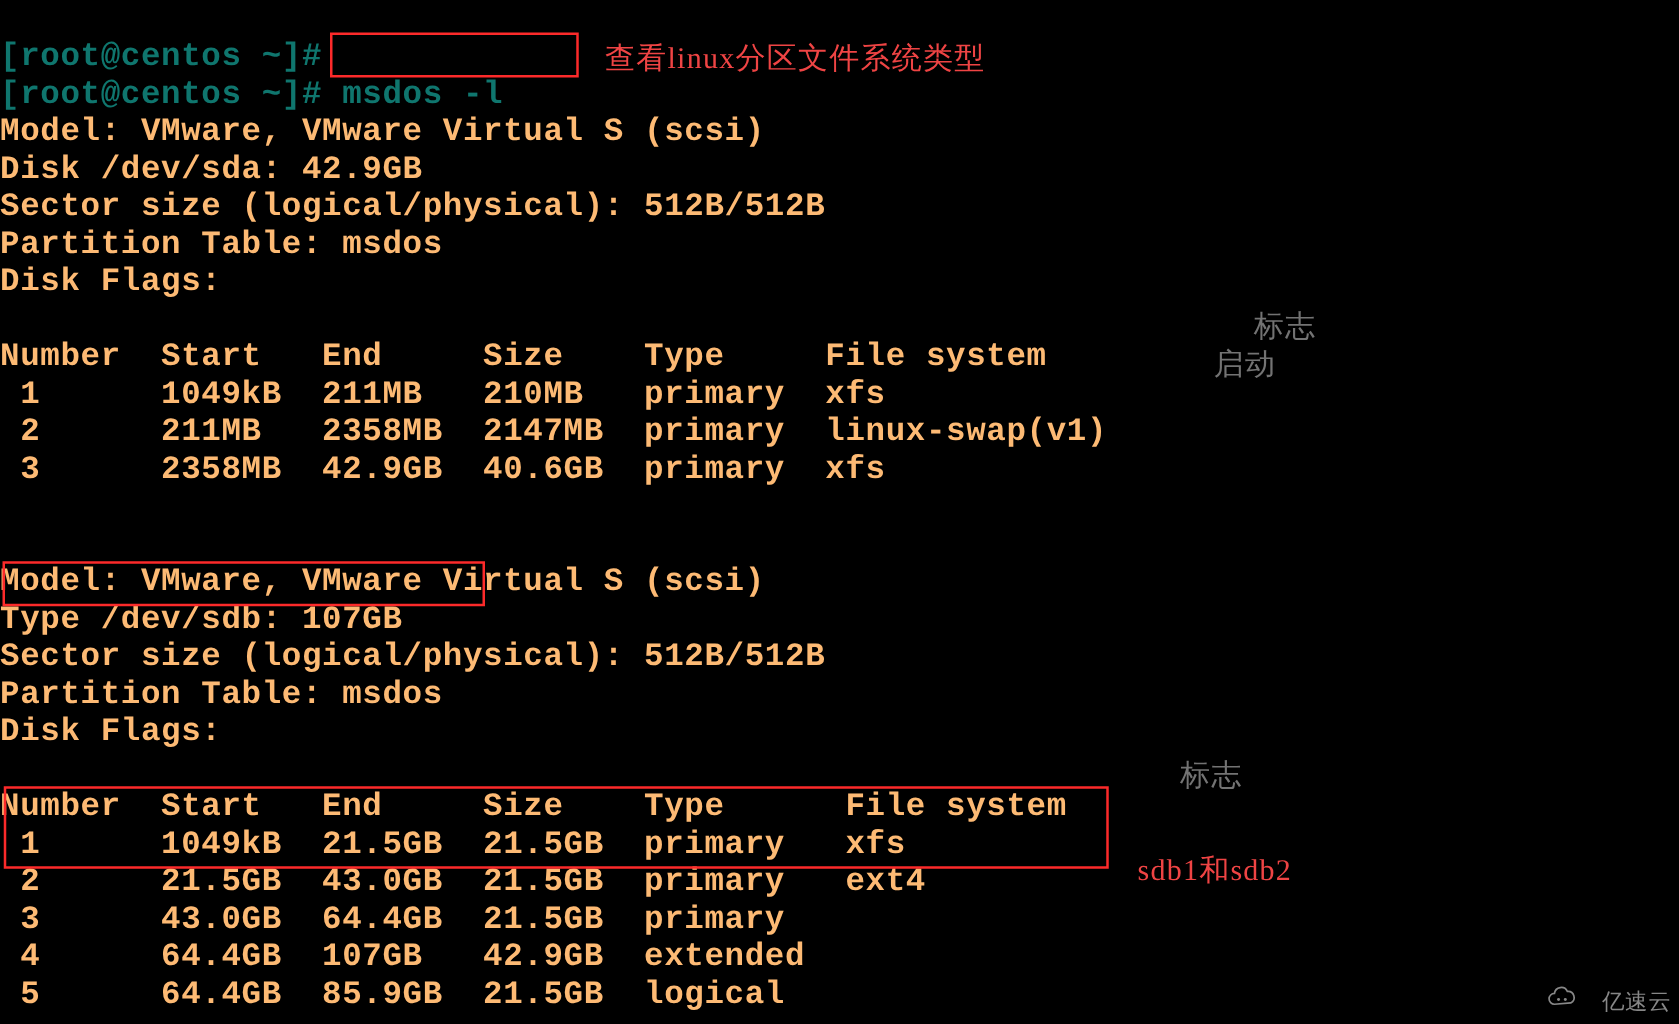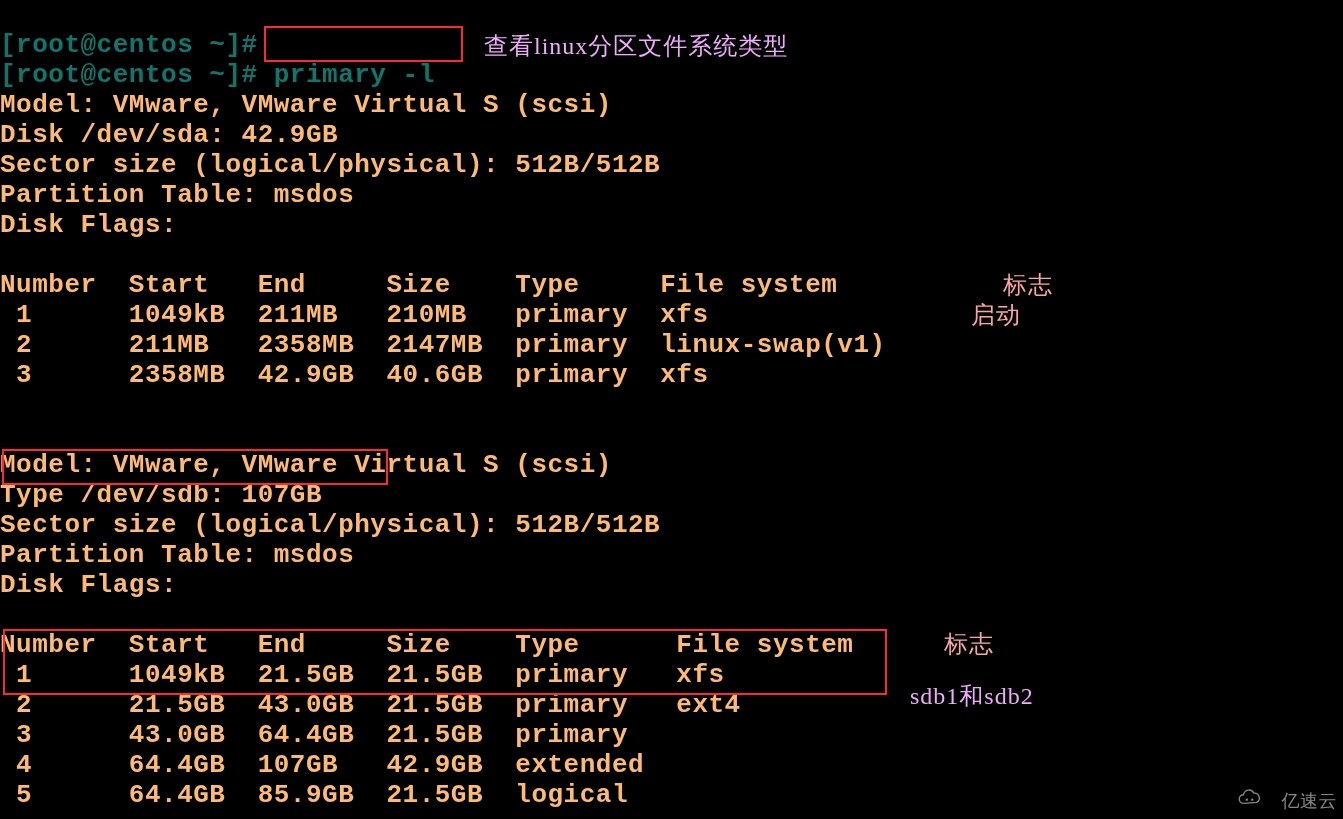--- a/index.html
+++ b/index.html
@@ -23,22 +23,22 @@
   }
   .white{ color:#0f766e; }
   .yellow{ color:#fdba74; }
   .annot{
     position:absolute;
     font-family:"SimSun","宋体","NSimSun",serif;
     font-weight:normal;
     font-size:24px;
     letter-spacing:1px;
   }
-  .red-text{ color:#f0abfc;text-align:right; }
-  .cyan-text{ color:#fca5a5;margin-top:24px; }
+  .red-text{ color:#ef4444;text-align:right; }
+  .cyan-text{ color:#737373; }
   .redbox{
     position:absolute;
     border:2px solid #fc2a2a;
     background:transparent;
     pointer-events:none;
   }
   .watermark{
     position:absolute;
     right:6px;
     bottom:6px;
@@ -52,21 +52,21 @@
     opacity:0.75;
     justify-content:center;
   }
   .watermark svg{ width:26px; height:20px; }
 </style>
 </head>
 <body>
 
 <div class="term">
 <span class="white">[root@centos ~]#</span>
-<span class="white">[root@centos ~]# </span><span class="white">primary -l</span>
+<span class="white">[root@centos ~]# </span><span class="white">msdos -l</span>
 <span class="yellow">Model: VMware, VMware Virtual S (scsi)</span>
 <span class="yellow">Disk /dev/sda: 42.9GB</span>
 <span class="yellow">Sector size (logical/physical): 512B/512B</span>
 <span class="yellow">Partition Table: msdos</span>
 <span class="yellow">Disk Flags:</span>
 
 <span class="yellow">Number  Start   End     Size    Type     File system    </span>
 <span class="yellow"> 1      1049kB  211MB   210MB   primary  xfs            </span>
 <span class="yellow"> 2      211MB   2358MB  2147MB  primary  linux-swap(v1)</span>
 <span class="yellow"> 3      2358MB  42.9GB  40.6GB  primary  xfs</span>

